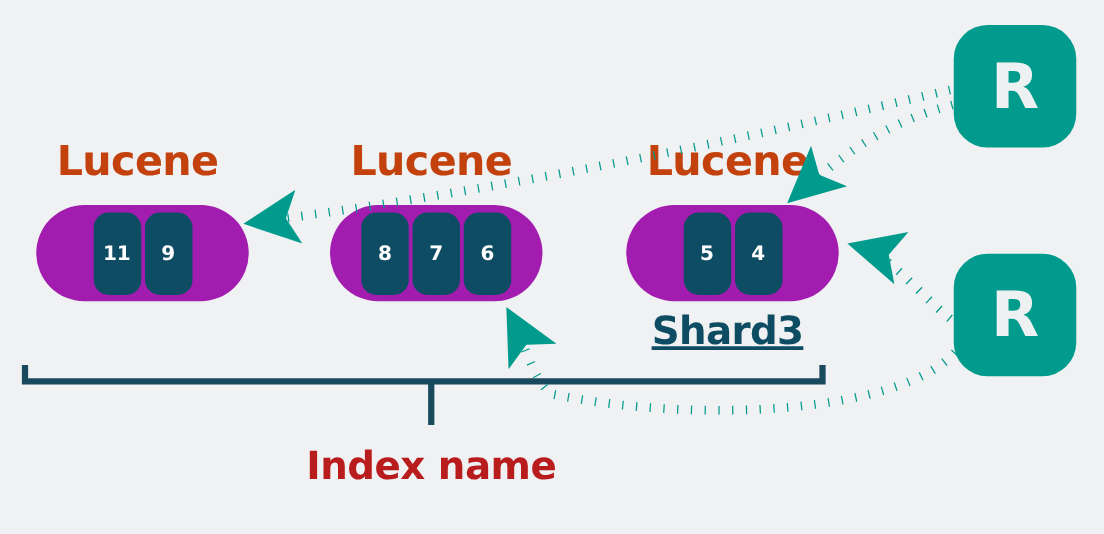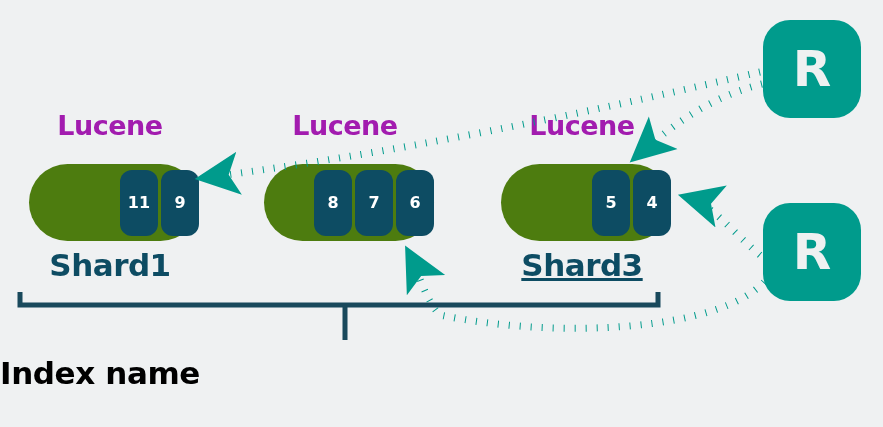--- a/index.html
+++ b/index.html
@@ -31,45 +31,45 @@
   
   .shard-group {
     position: absolute;
     z-index: 3;
   }
   .lucene-label {
     position: absolute;
     width: 100%;
     text-align: center;
     top: 0;
-    font-size: 27px;
+    font-size: 33px;
     font-weight: bold;
-    color: #a21caf;
+    color: #c2410c;
     letter-spacing: -0.5px;
     line-height: 1;
     white-space: nowrap;
   }
   .shard-label {
     position: absolute;
     width: 100%;
     text-align: center;
     font-size: 31px;
     font-weight: bold;
     color: #0d4c63;
     letter-spacing: -0.5px;
     line-height: 1;
     white-space: nowrap;
   }
   .capsule {
     position: absolute;
-    background: #4d7c0f;
+    background: #a21caf;
     border-radius: 40px;
     display: flex;
     align-items: center;
-    justify-content: flex-end;
+    justify-content: center;
     box-sizing: border-box;
   }
   .segments {
     display: flex;
     gap: 3px;
     align-items: center;
   }
   .segment {
     background: #0d4c63;
     border-radius: 12px;
@@ -100,24 +100,24 @@
     z-index: 6;
     line-height: 1;
   }
 
   
   .index-name {
     position: absolute;
     left: 0;
     top: 355px;
     width: 690px;
-    text-align: left;
+    text-align: center;
     font-size: 31px;
     font-weight: bold;
-    color: #000000;
+    color: #b91c1c;
     letter-spacing: -0.4px;
     z-index: 4;
   }
 </style>
 </head>
 <body>
 
 <div id="diagram">
 
   <svg class="svg-layer arrows-layer" viewBox="0 0 883 427">
@@ -141,21 +141,20 @@
   </svg>
 
   <div class="shard-group" style="left:20px; top:112px; width:180px; height:175px;">
     <div class="lucene-label">Lucene</div>
     <div class="capsule" style="left:9px; top:52px; width:170px; height:77px;">
       <div class="segments">
         <div class="segment">11</div>
         <div class="segment">9</div>
       </div>
     </div>
-    <div class="shard-label" style="top:138px;">Shard1</div>
   </div>
 
   <div class="shard-group" style="left:255px; top:112px; width:180px; height:175px;">
     <div class="lucene-label">Lucene</div>
     <div class="capsule" style="left:9px; top:52px; width:170px; height:77px;">
       <div class="segments">
         <div class="segment">8</div>
         <div class="segment">7</div>
         <div class="segment">6</div>
       </div>

